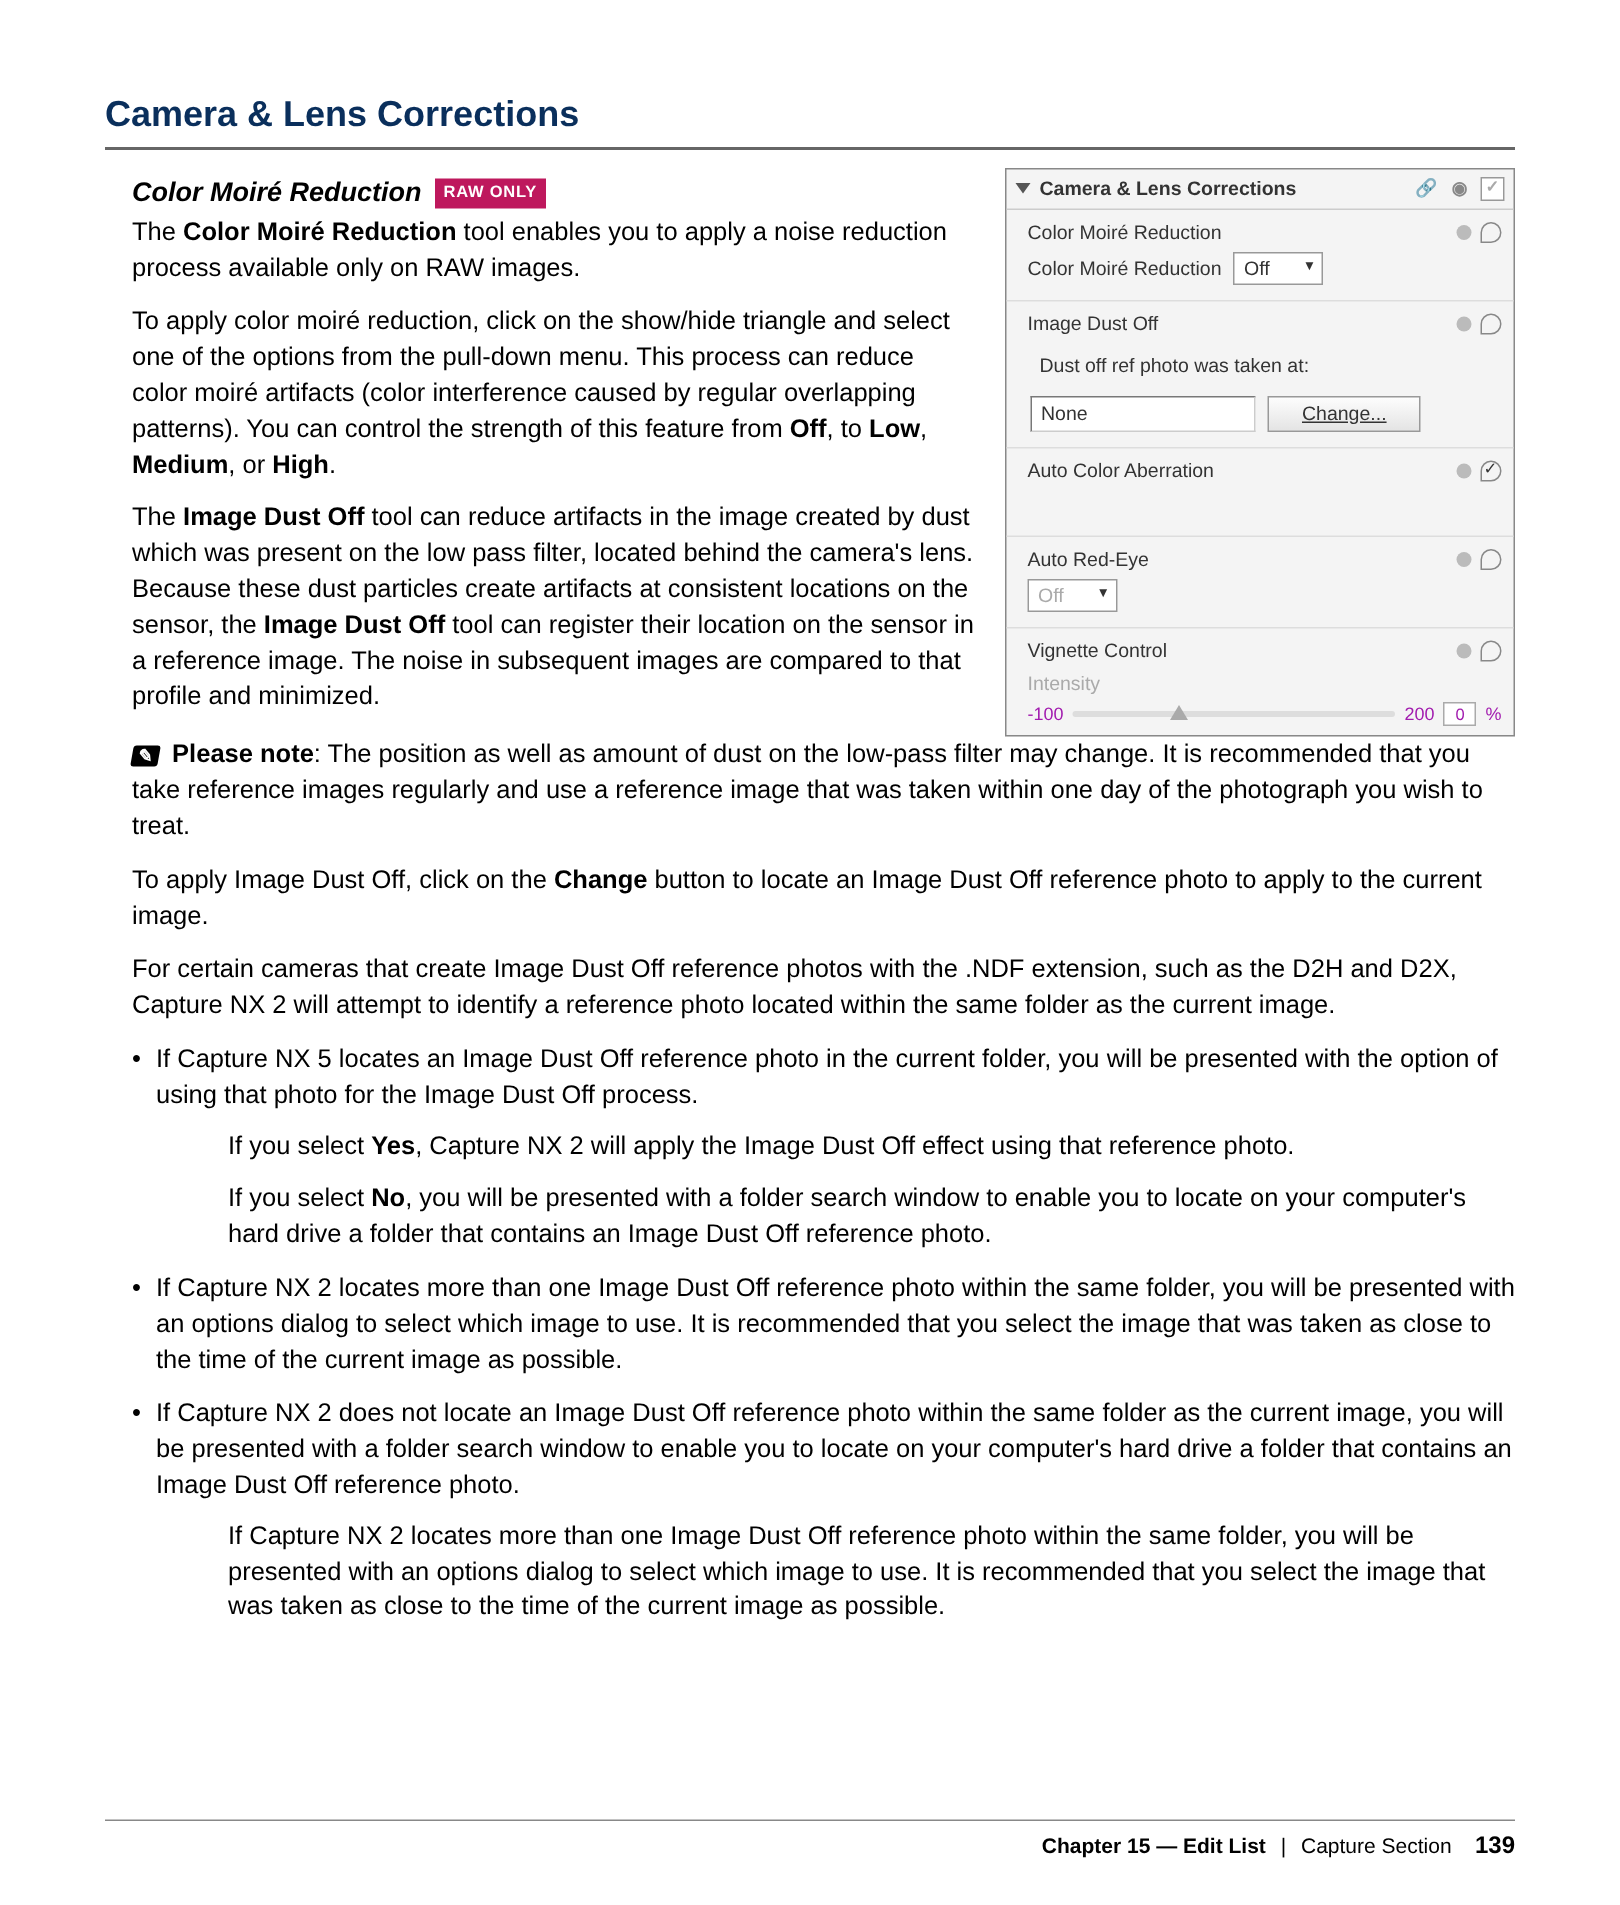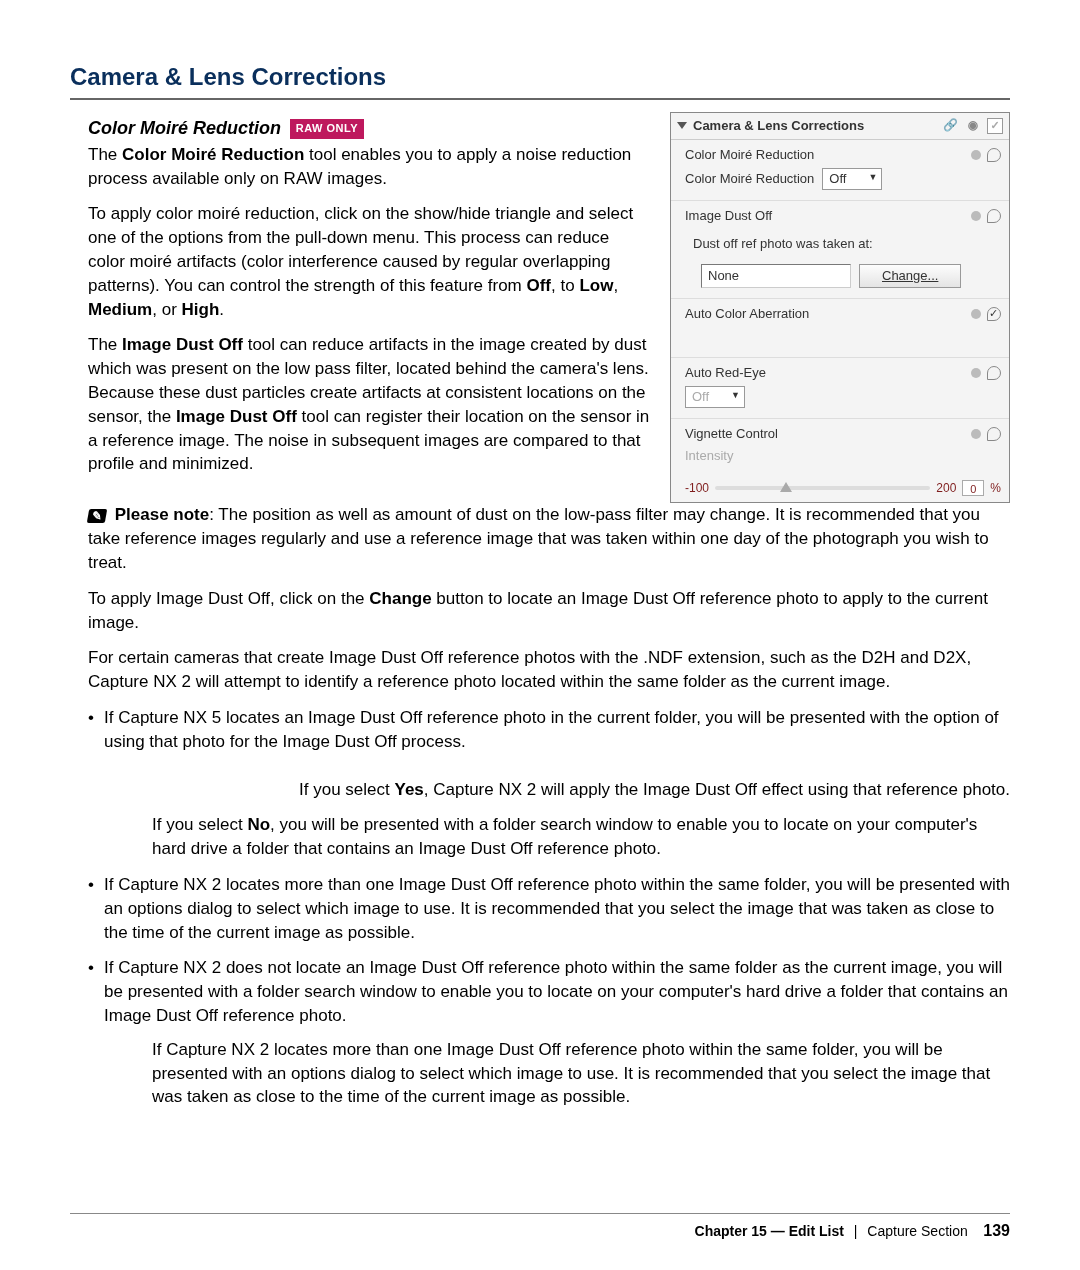--- a/index.html
+++ b/index.html
@@ -137,22 +137,22 @@
   .button-fake {
     border: 1px solid #999;
     background: linear-gradient(#fdfdfd,#e4e4e4);
     padding: 2px 22px;
     text-decoration: underline;
     color: #333;
     font-size: 13px;
   }
   .slider {
     display: flex; align-items: center; gap: 6px;
-    margin-top: 14px;
-    color: #7f1d1d;
+    margin-top: 2px;
+    color: #a21caf;
     font-size: 12px;
   }
   .slider-track {
     flex: 1; height: 4px; background: #ddd; position: relative;
     border-radius: 2px;
   }
   .slider-thumb {
     position: absolute; left: 30%; top: -4px;
     width: 0; height: 0;
     border-left: 6px solid transparent;
@@ -232,21 +232,21 @@
         <div class="section-head">
           <span>Image Dust Off</span>
           <span class="icons">
             <span class="dot"></span>
             <span class="qmark"></span>
           </span>
         </div>
         <div class="row" style="margin:10px 0 10px 8px;">
           <span>Dust off ref photo was taken at:</span>
         </div>
-        <div class="row" style="margin-left:16px;">
+        <div class="row" style="margin-left:2px;">
           <span class="input-fake">None</span>
           <span class="button-fake">Change...</span>
         </div>
       </div>
 
       <div class="section">
         <div class="section-head" style="margin-bottom:28px;">
           <span>Auto Color Aberration</span>
           <span class="icons">
             <span class="dot"></span>
@@ -298,21 +298,21 @@
 
 <p class="indent">
   <span>To apply Image Dust Off, click on the </span><strong>Change</strong><span> button to locate an Image Dust Off reference photo to apply to the current image.</span>
 </p>
 
 <p class="indent">For certain cameras that create Image Dust Off reference photos with the .NDF extension, such as the D2H and D2X, Capture NX 2 will attempt to identify a reference photo located within the same folder as the current image.</p>
 
 <ul class="bullet">
   <li>
     <span>If Capture NX 5 locates an Image Dust Off reference photo in the current folder, you will be presented with the option of using that photo for the Image Dust Off process.</span>
-    <p class="indent2" style="margin-top:24px;text-align:right;">
+    <p class="indent2" style="margin-top:10px;">
       <span>If you select </span><strong>Yes</strong><span>, Capture NX 2 will apply the Image Dust Off effect using that reference photo.</span>
     </p>
     <p class="indent2">
       <span>If you select </span><strong>No</strong><span>, you will be presented with a folder search window to enable you to locate on your computer's hard drive a folder that contains an Image Dust Off reference photo.</span>
     </p>
   </li>
   <li>If Capture NX 2 locates more than one Image Dust Off reference photo within the same folder, you will be presented with an options dialog to select which image to use. It is recommended that you select the image that was taken as close to the time of the current image as possible.</li>
   <li>
     <span>If Capture NX 2 does not locate an Image Dust Off reference photo within the same folder as the current image, you will be presented with a folder search window to enable you to locate on your computer's hard drive a folder that contains an Image Dust Off reference photo.</span>
     <p class="indent2" style="margin-top:10px;">If Capture NX 2 locates more than one Image Dust Off reference photo within the same folder, you will be presented with an options dialog to select which image to use. It is recommended that you select the image that was taken as close to the time of the current image as possible.</p>

